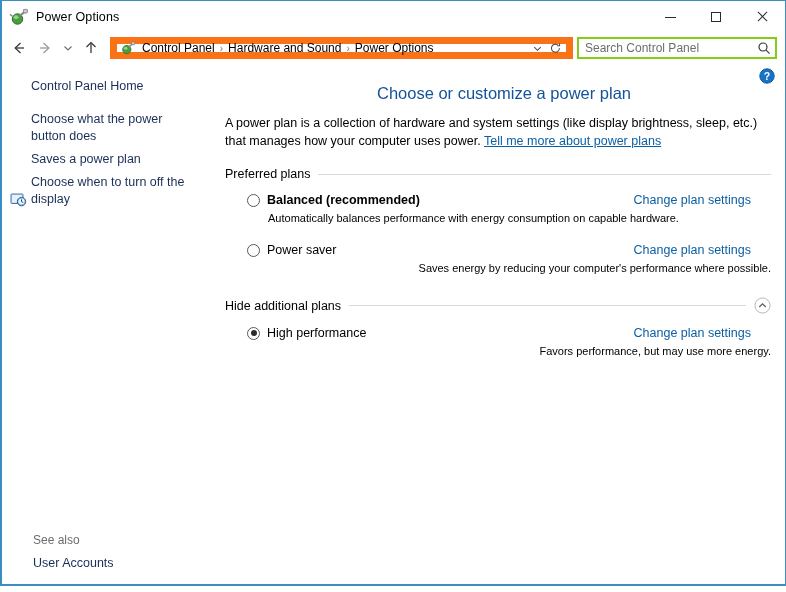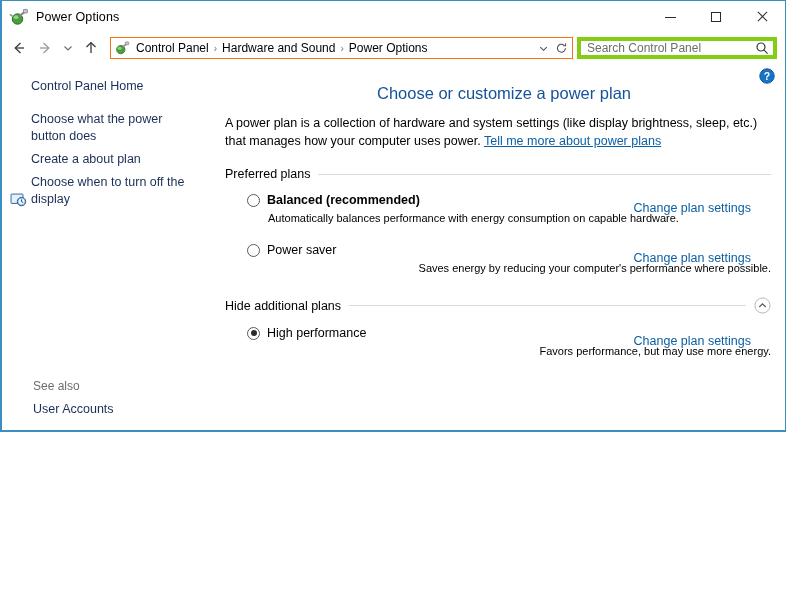--- a/index.html
+++ b/index.html
@@ -12,21 +12,21 @@
     background: #ffffff;
     font-family: "Liberation Sans", sans-serif;
     font-size: 12px;
     color: #000000;
     overflow: hidden;
   }
 
   .window {
     position: relative;
     width: 786px;
-    height: 432px;
+    height: 586px;
     box-sizing: border-box;
     background: #ffffff;
     border-left: 2px solid #3b8ec2;
     border-right: 1px solid #3b8ec2;
     border-bottom: 2px solid #3b8ec2;
     border-top: 1px solid #3b8ec2;
     display: flex;
     flex-direction: column;
   }
 
@@ -112,21 +112,21 @@
     justify-content: center;
     cursor: default;
     flex: 0 0 auto;
   }
   .nav-btn.small { width: 20px; }
 
   .addressbar {
     flex: 1 1 auto;
     height: 22px;
     margin: 0 4px 0 6px;
-    border: 1px solid #f97316;
+    border: 7px solid #f97316;
     background: #ffffff;
     display: flex;
     align-items: center;
     padding: 0 2px 0 3px;
     box-sizing: border-box;
     min-width: 0;
   }
   .crumb-icon {
     width: 16px;
     height: 16px;
@@ -155,21 +155,21 @@
     display: flex;
     align-items: center;
     justify-content: center;
     flex: 0 0 auto;
     cursor: default;
   }
 
   .searchbox {
     width: 200px;
     height: 22px;
-    border: 4px solid #84cc16;
+    border: 2px solid #84cc16;
     background: #ffffff;
     display: flex;
     box-sizing: border-box;
     flex: 0 0 auto;
   }
   .searchbox input {
     flex: 1 1 auto;
     border: none;
     outline: none;
     font-family: "Liberation Sans", sans-serif;
@@ -347,21 +347,21 @@
   .plan-name.bold { font-weight: bold; }
   .plan-desc {
     font-size: 11px;
     color: #000000;
     margin: 3px 0 0 43px;
     line-height: 16px;
   }
   .plan-link {
     position: absolute;
     right: 20px;
-    top: 8px;
+    top: 0;
     font-size: 12.5px;
     color: #0b5fa5;
     cursor: default;
   }
 
   .section-gap { height: 21px; }
 </style>
 </head>
 <body>
 
@@ -474,21 +474,21 @@
 
       <div style="height:10px"></div>
 
       <div class="side-link-row">
         <span class="side-ico"></span>
         <span class="side-link">Choose what the power button does</span>
       </div>
 
       <div class="side-link-row">
         <span class="side-ico"></span>
-        <span class="side-link">Create a about plan</span>
+        <span class="side-link">Saves a power plan</span>
       </div>
 
       <div class="side-link-row">
         <span class="side-ico">
           <svg width="17" height="16" viewBox="0 0 17 16">
             <rect x="1" y="2" width="12" height="9.5" rx="0.8" fill="#c7ddf2" stroke="#4a77a8" stroke-width="1"></rect>
             <rect x="2.2" y="3.2" width="9.6" height="7" fill="#e9f2fb"></rect>
             <circle cx="11.5" cy="9.6" r="4.2" fill="#7fb3e0" stroke="#2d5c8f" stroke-width="1"></circle>
             <circle cx="11.5" cy="9.6" r="3" fill="#eaf4fd"></circle>
             <path d="M11.5 7.4 L11.5 9.6 L13.2 10.6" stroke="#24486f" stroke-width="1" fill="none"></path>

